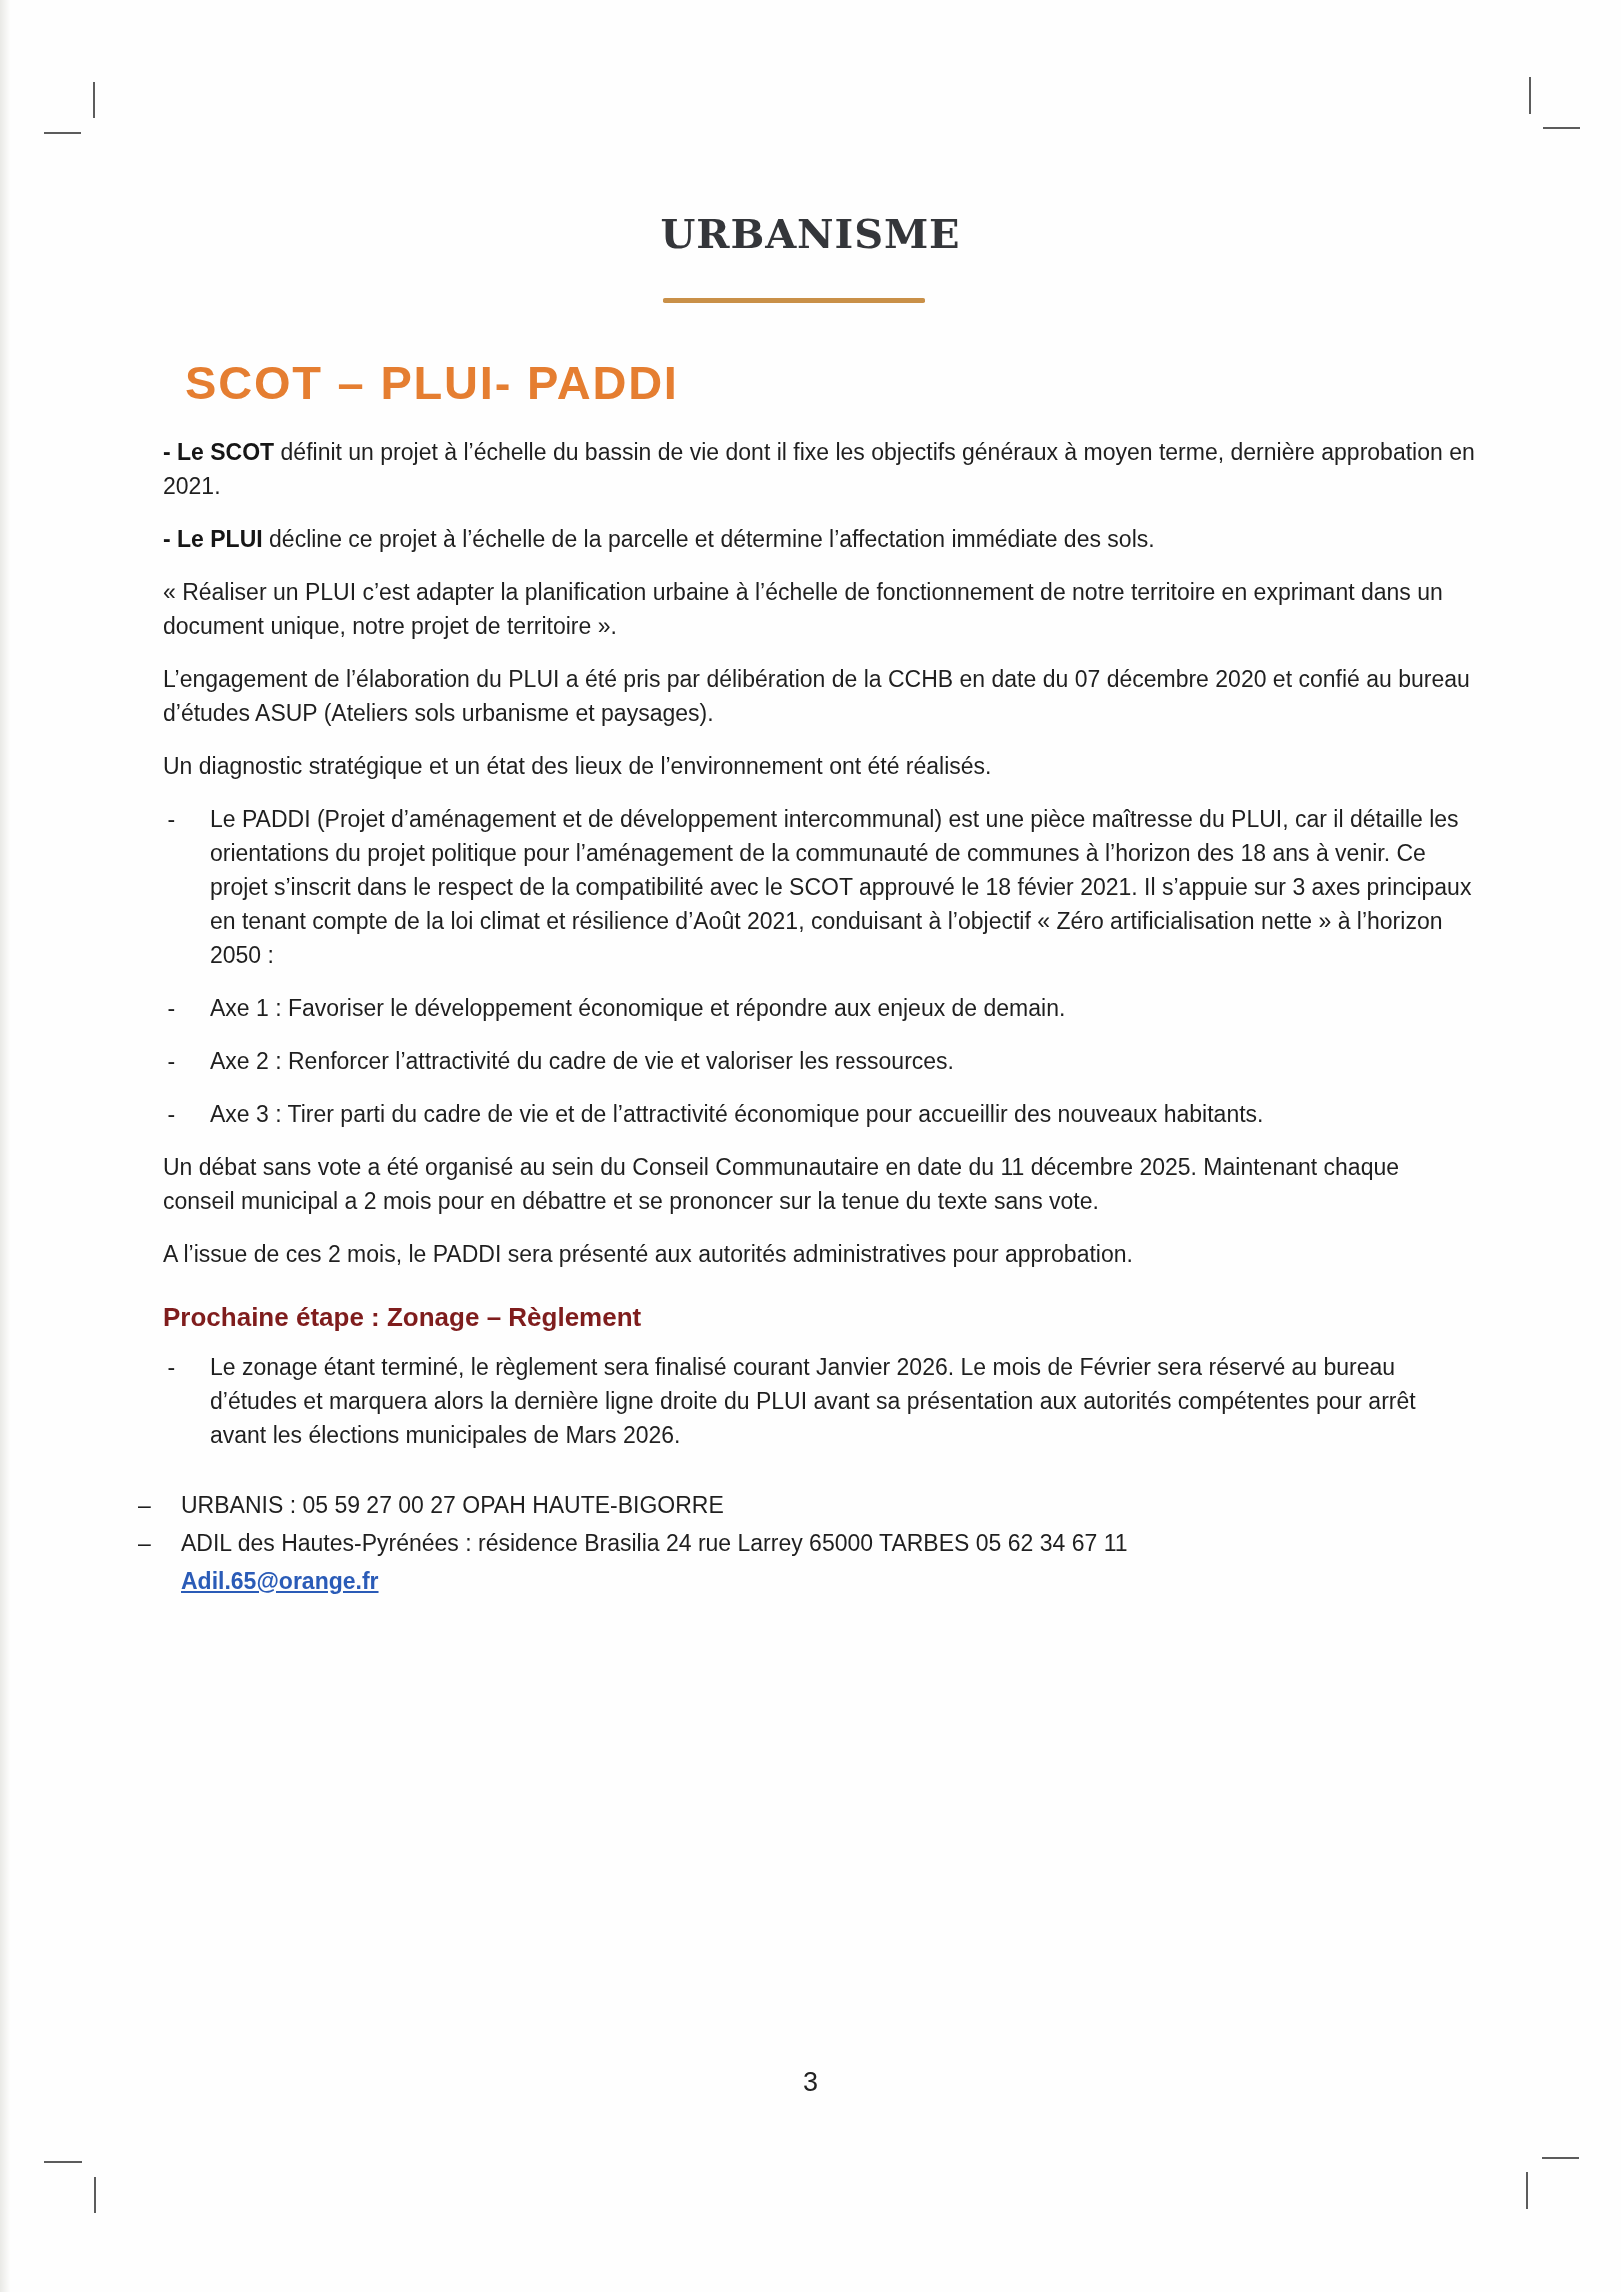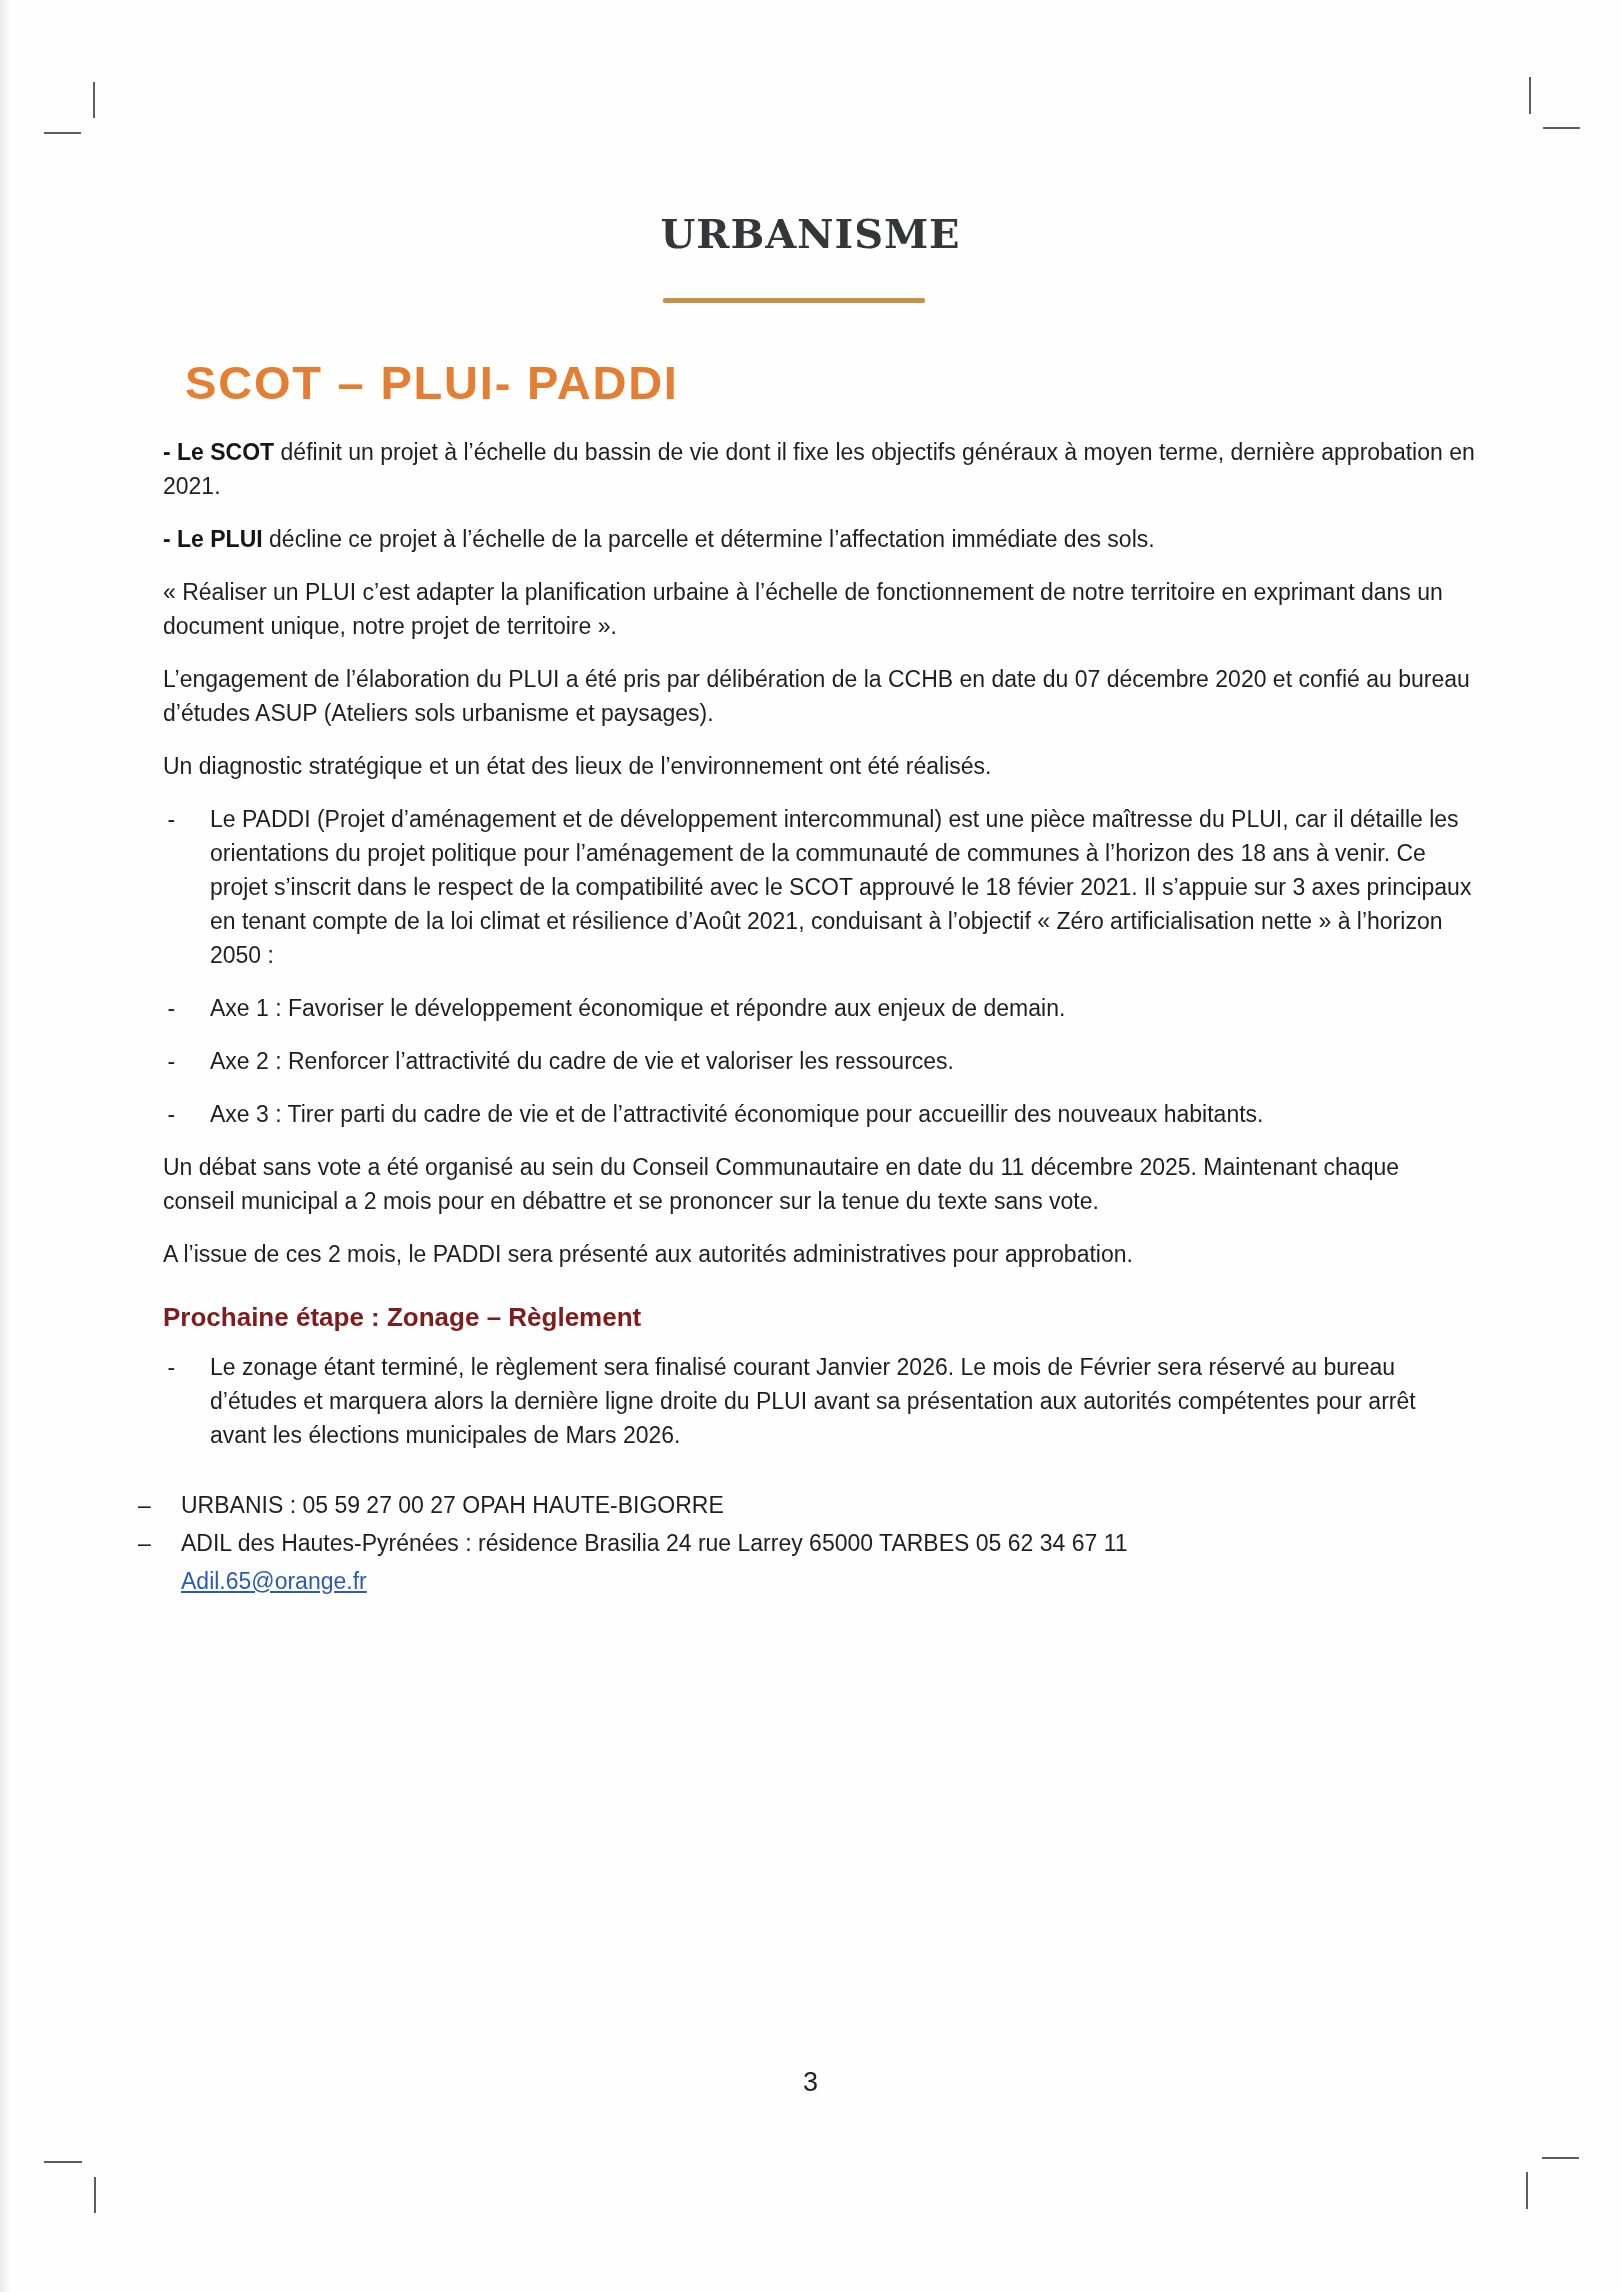--- a/index.html
+++ b/index.html
@@ -67,20 +67,21 @@
   }
   .operator{margin-top:103px;}
   .operator .op-line2{padding-left:10.7px;}
   .contacts{margin-top:34px;line-height:38px;}
   .contact{position:relative;padding-left:18px;margin:0;}
   .contact .dash{position:absolute;left:-25px;top:0;}
   .email-link{
     color:#2a5bb7;
     text-decoration:underline;
     cursor:pointer;
+    font-weight:bold;
   }
   .page-number{
     position:absolute;left:0;top:2067px;width:1621px;
     text-align:center;
     font-size:27px;
     color:#222;
   }
 </style>
 </head>
 <body>

